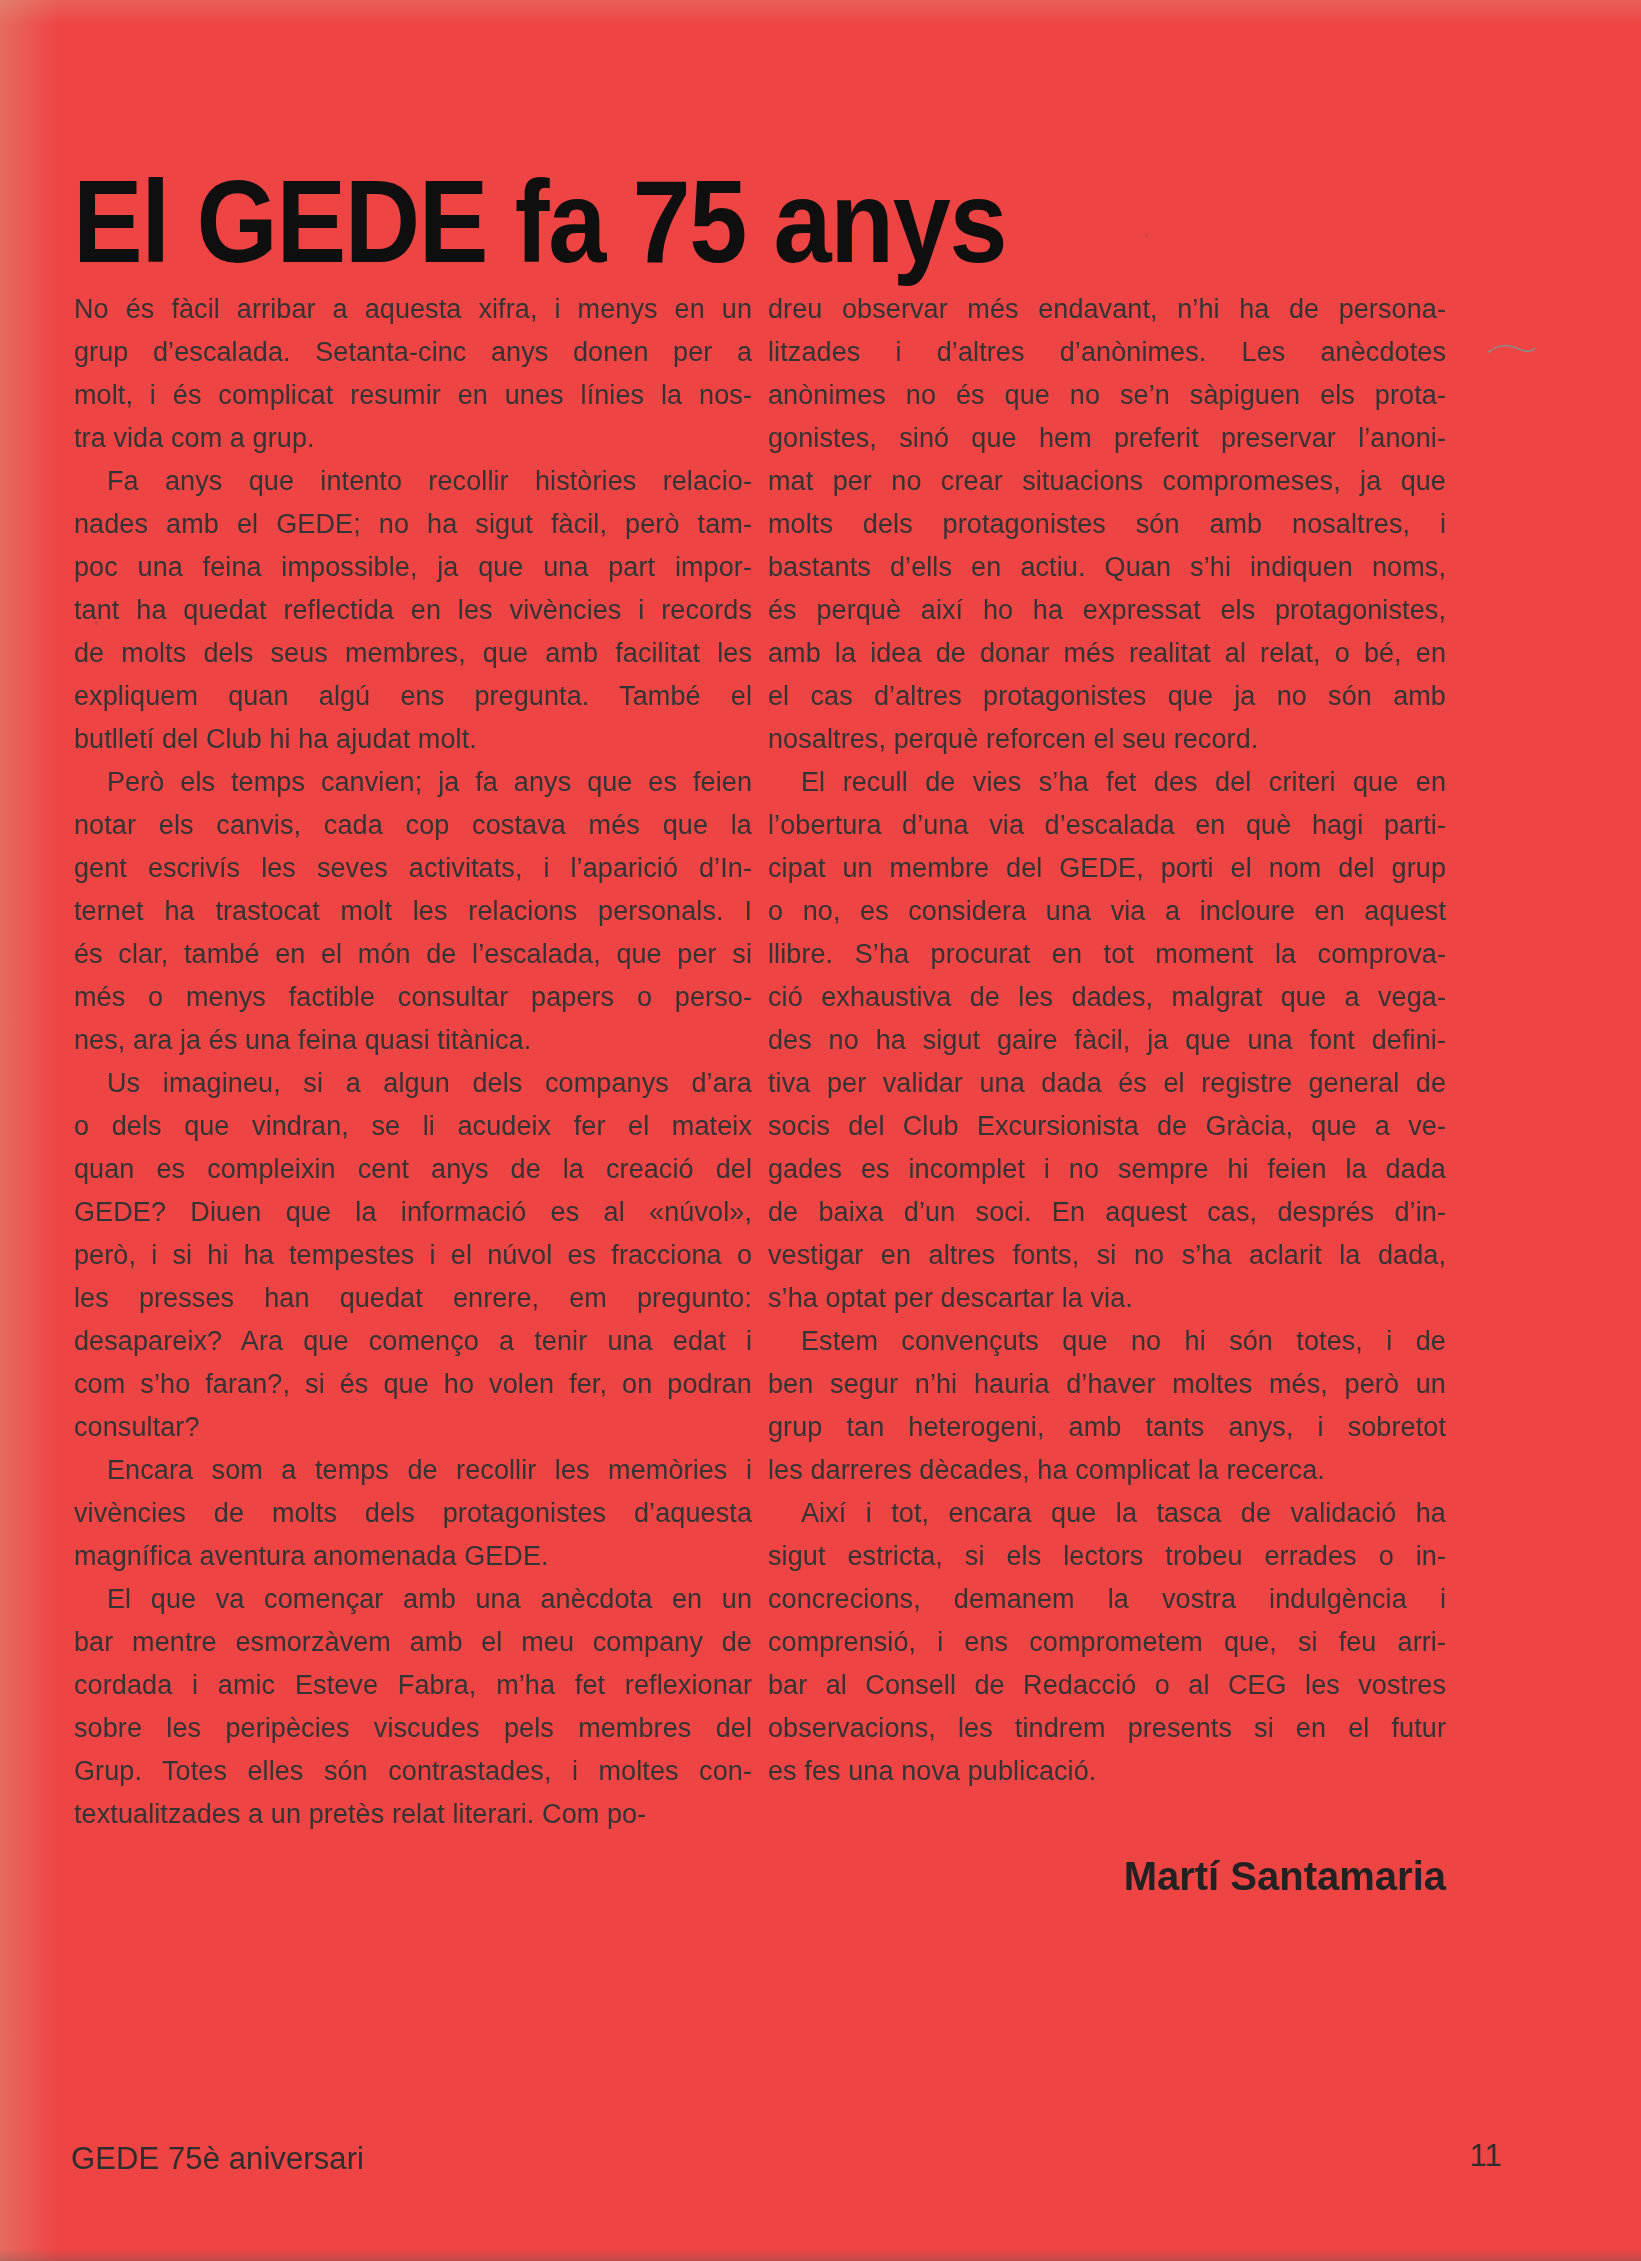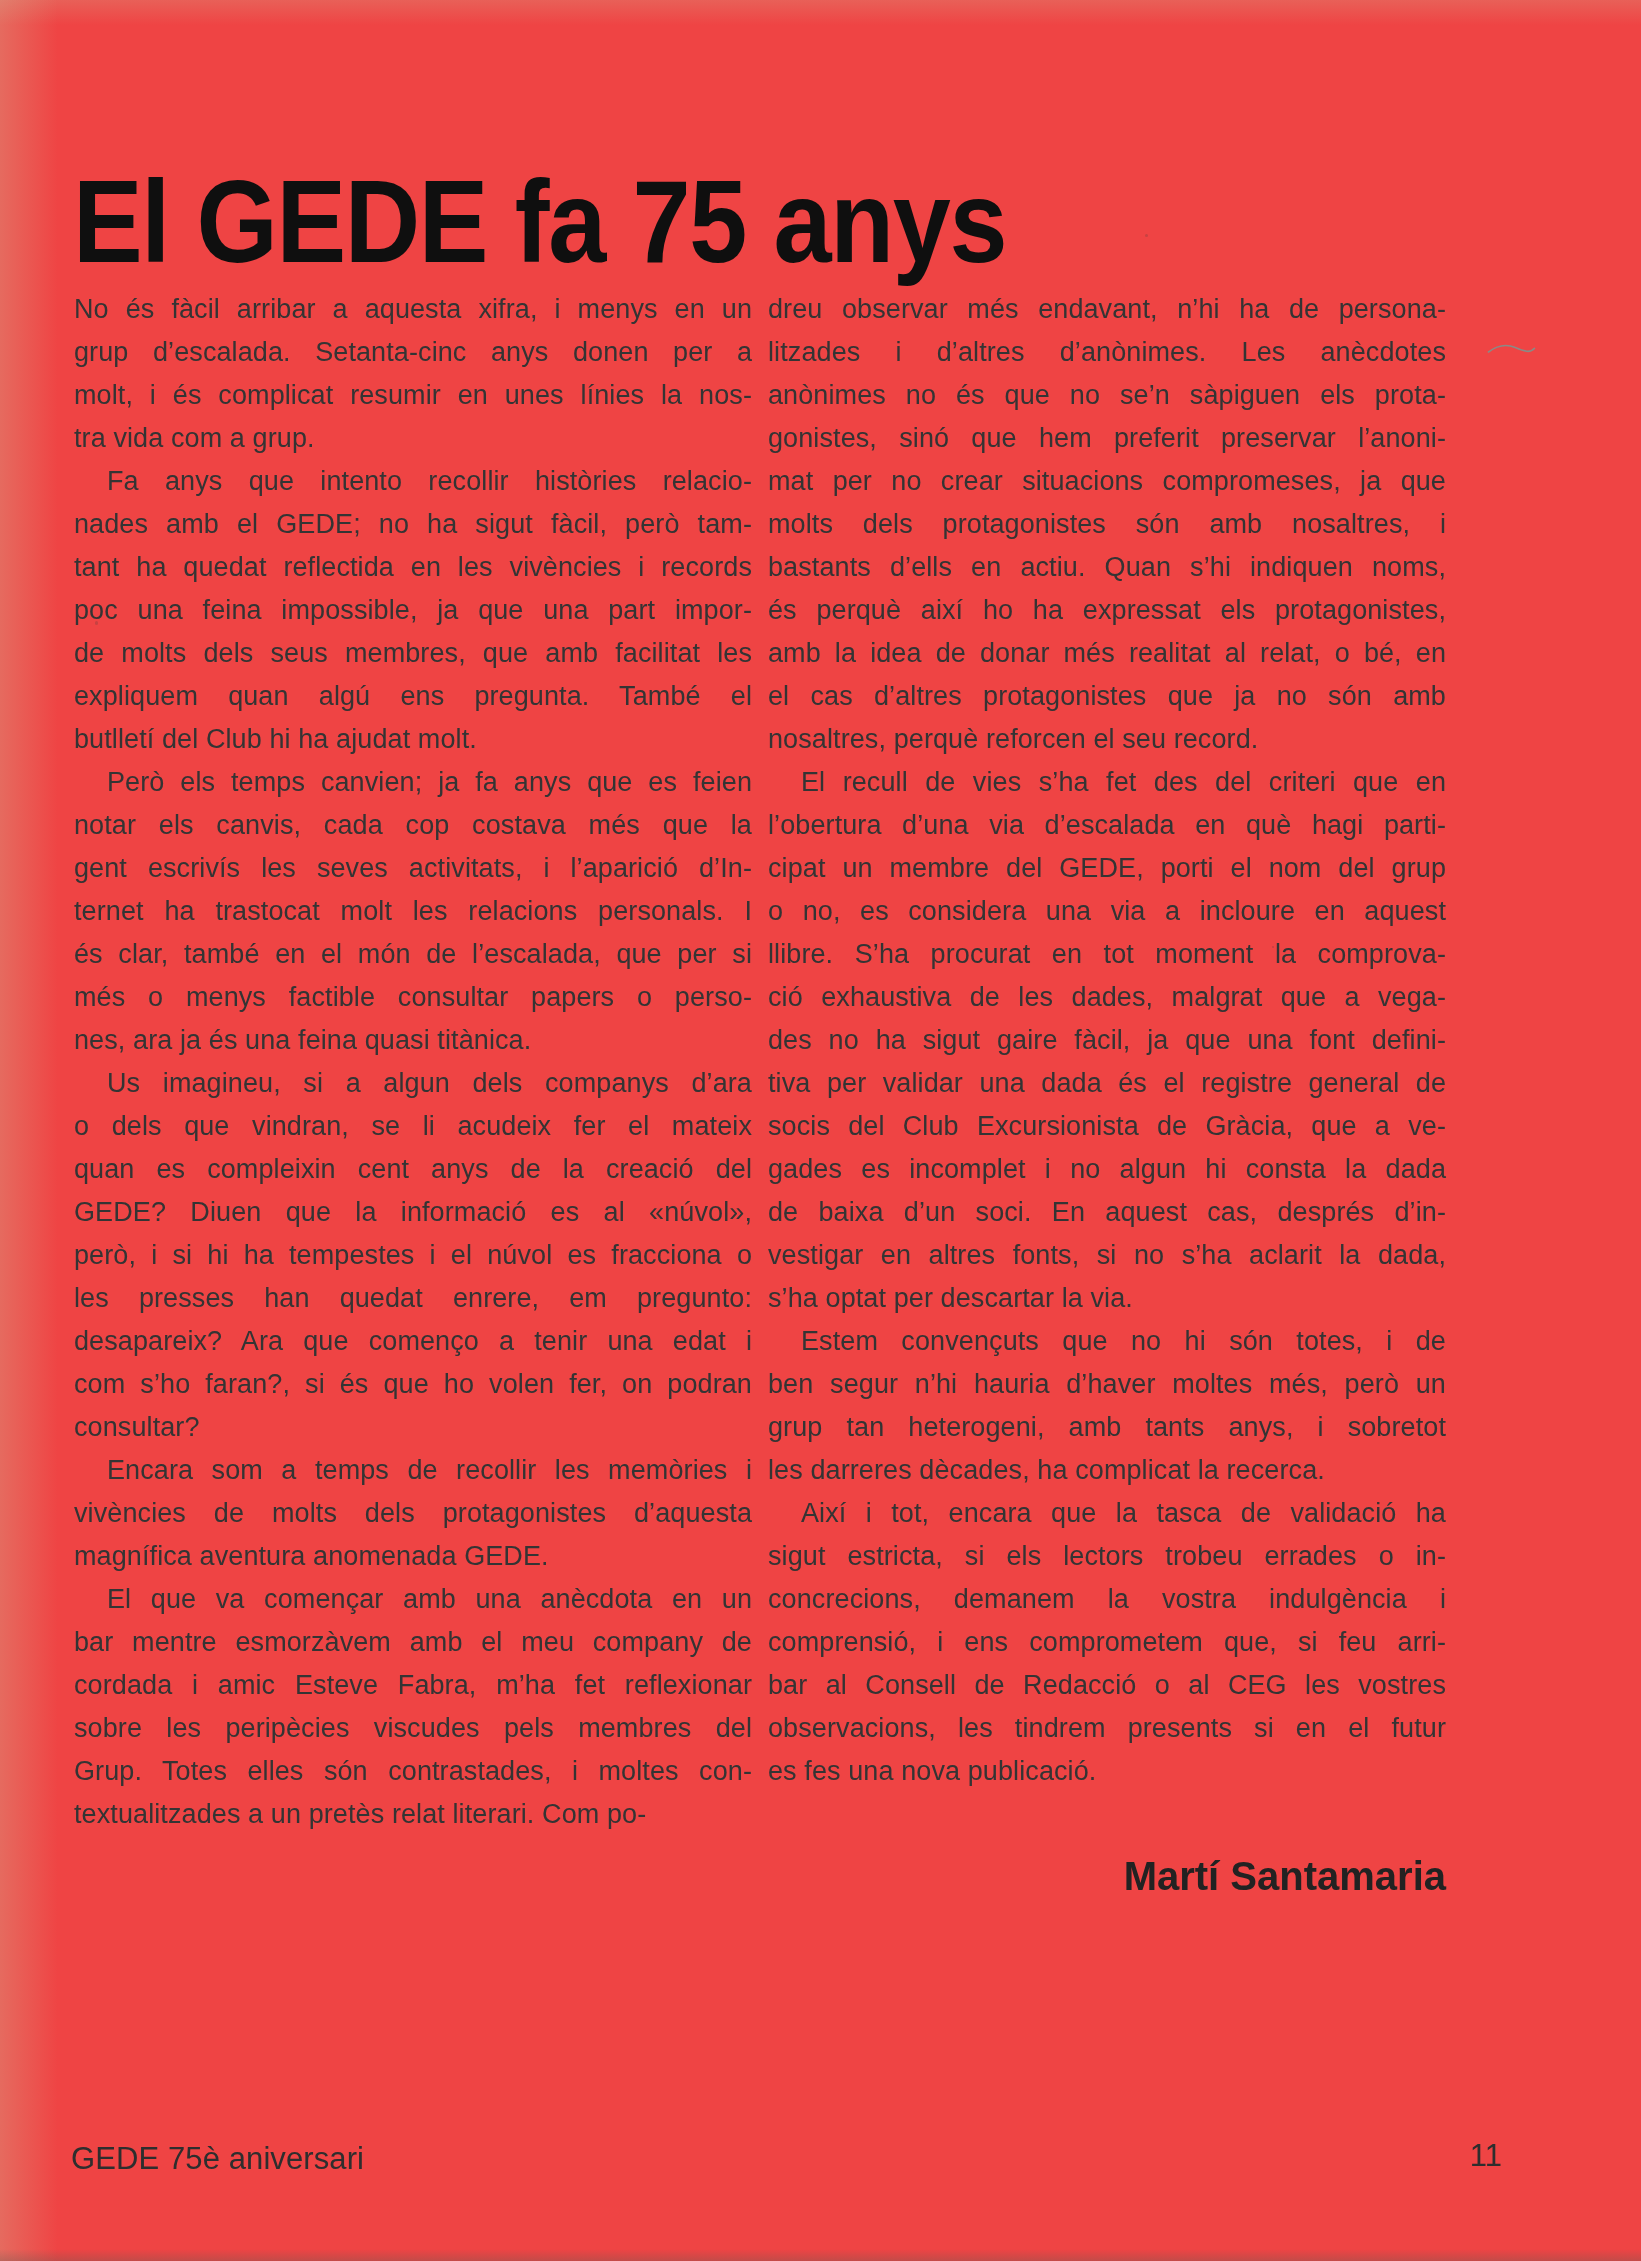--- a/index.html
+++ b/index.html
@@ -73,22 +73,22 @@
   <div class="col col-left">
       <div class="para">
         <div class="line">No és fàcil arribar a aquesta xifra, i menys en un</div>
         <div class="line">grup d’escalada. Setanta-cinc anys donen per a</div>
         <div class="line">molt, i és complicat resumir en unes línies la nos-</div>
         <div class="line last">tra vida com a grup.</div>
       </div>
       <div class="para">
         <div class="line indent">Fa anys que intento recollir històries relacio-</div>
         <div class="line">nades amb el GEDE; no ha sigut fàcil, però tam-</div>
+        <div class="line">poc una feina impossible, ja que una part impor-</div>
         <div class="line">tant ha quedat reflectida en les vivències i records</div>
-        <div class="line">poc una feina impossible, ja que una part impor-</div>
         <div class="line">de molts dels seus membres, que amb facilitat les</div>
         <div class="line">expliquem quan algú ens pregunta. També el</div>
         <div class="line last">butlletí del Club hi ha ajudat molt.</div>
       </div>
       <div class="para">
         <div class="line indent">Però els temps canvien; ja fa anys que es feien</div>
         <div class="line">notar els canvis, cada cop costava més que la</div>
         <div class="line">gent escrivís les seves activitats, i l’aparició d’In-</div>
         <div class="line">ternet ha trastocat molt les relacions personals. I</div>
         <div class="line">és clar, també en el món de l’escalada, que per si</div>
@@ -138,21 +138,21 @@
       <div class="para">
         <div class="line indent">El recull de vies s’ha fet des del criteri que en</div>
         <div class="line">l’obertura d’una via d’escalada en què hagi parti-</div>
         <div class="line">cipat un membre del GEDE, porti el nom del grup</div>
         <div class="line">o no, es considera una via a incloure en aquest</div>
         <div class="line">llibre. S’ha procurat en tot moment la comprova-</div>
         <div class="line">ció exhaustiva de les dades, malgrat que a vega-</div>
         <div class="line">des no ha sigut gaire fàcil, ja que una font defini-</div>
         <div class="line">tiva per validar una dada és el registre general de</div>
         <div class="line">socis del Club Excursionista de Gràcia, que a ve-</div>
-        <div class="line">gades es incomplet i no algun hi consta la dada</div>
+        <div class="line">gades es incomplet i no sempre hi feien la dada</div>
         <div class="line">de baixa d’un soci. En aquest cas, després d’in-</div>
         <div class="line">vestigar en altres fonts, si no s’ha aclarit la dada,</div>
         <div class="line last">s’ha optat per descartar la via.</div>
       </div>
       <div class="para">
         <div class="line indent">Estem convençuts que no hi són totes, i de</div>
         <div class="line">ben segur n’hi hauria d’haver moltes més, però un</div>
         <div class="line">grup tan heterogeni, amb tants anys, i sobretot</div>
         <div class="line last">les darreres dècades, ha complicat la recerca.</div>
       </div>

